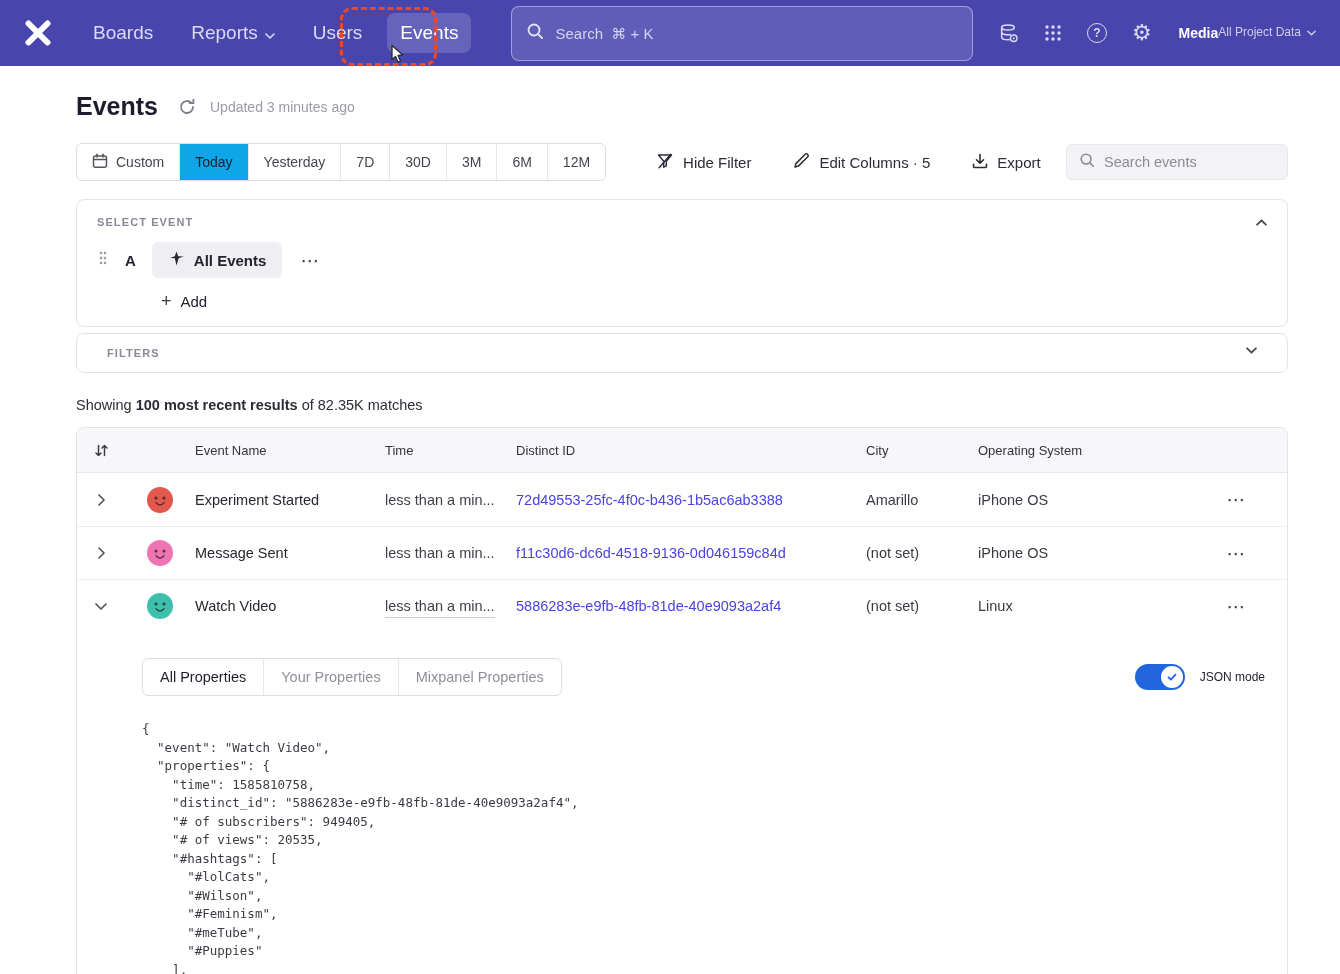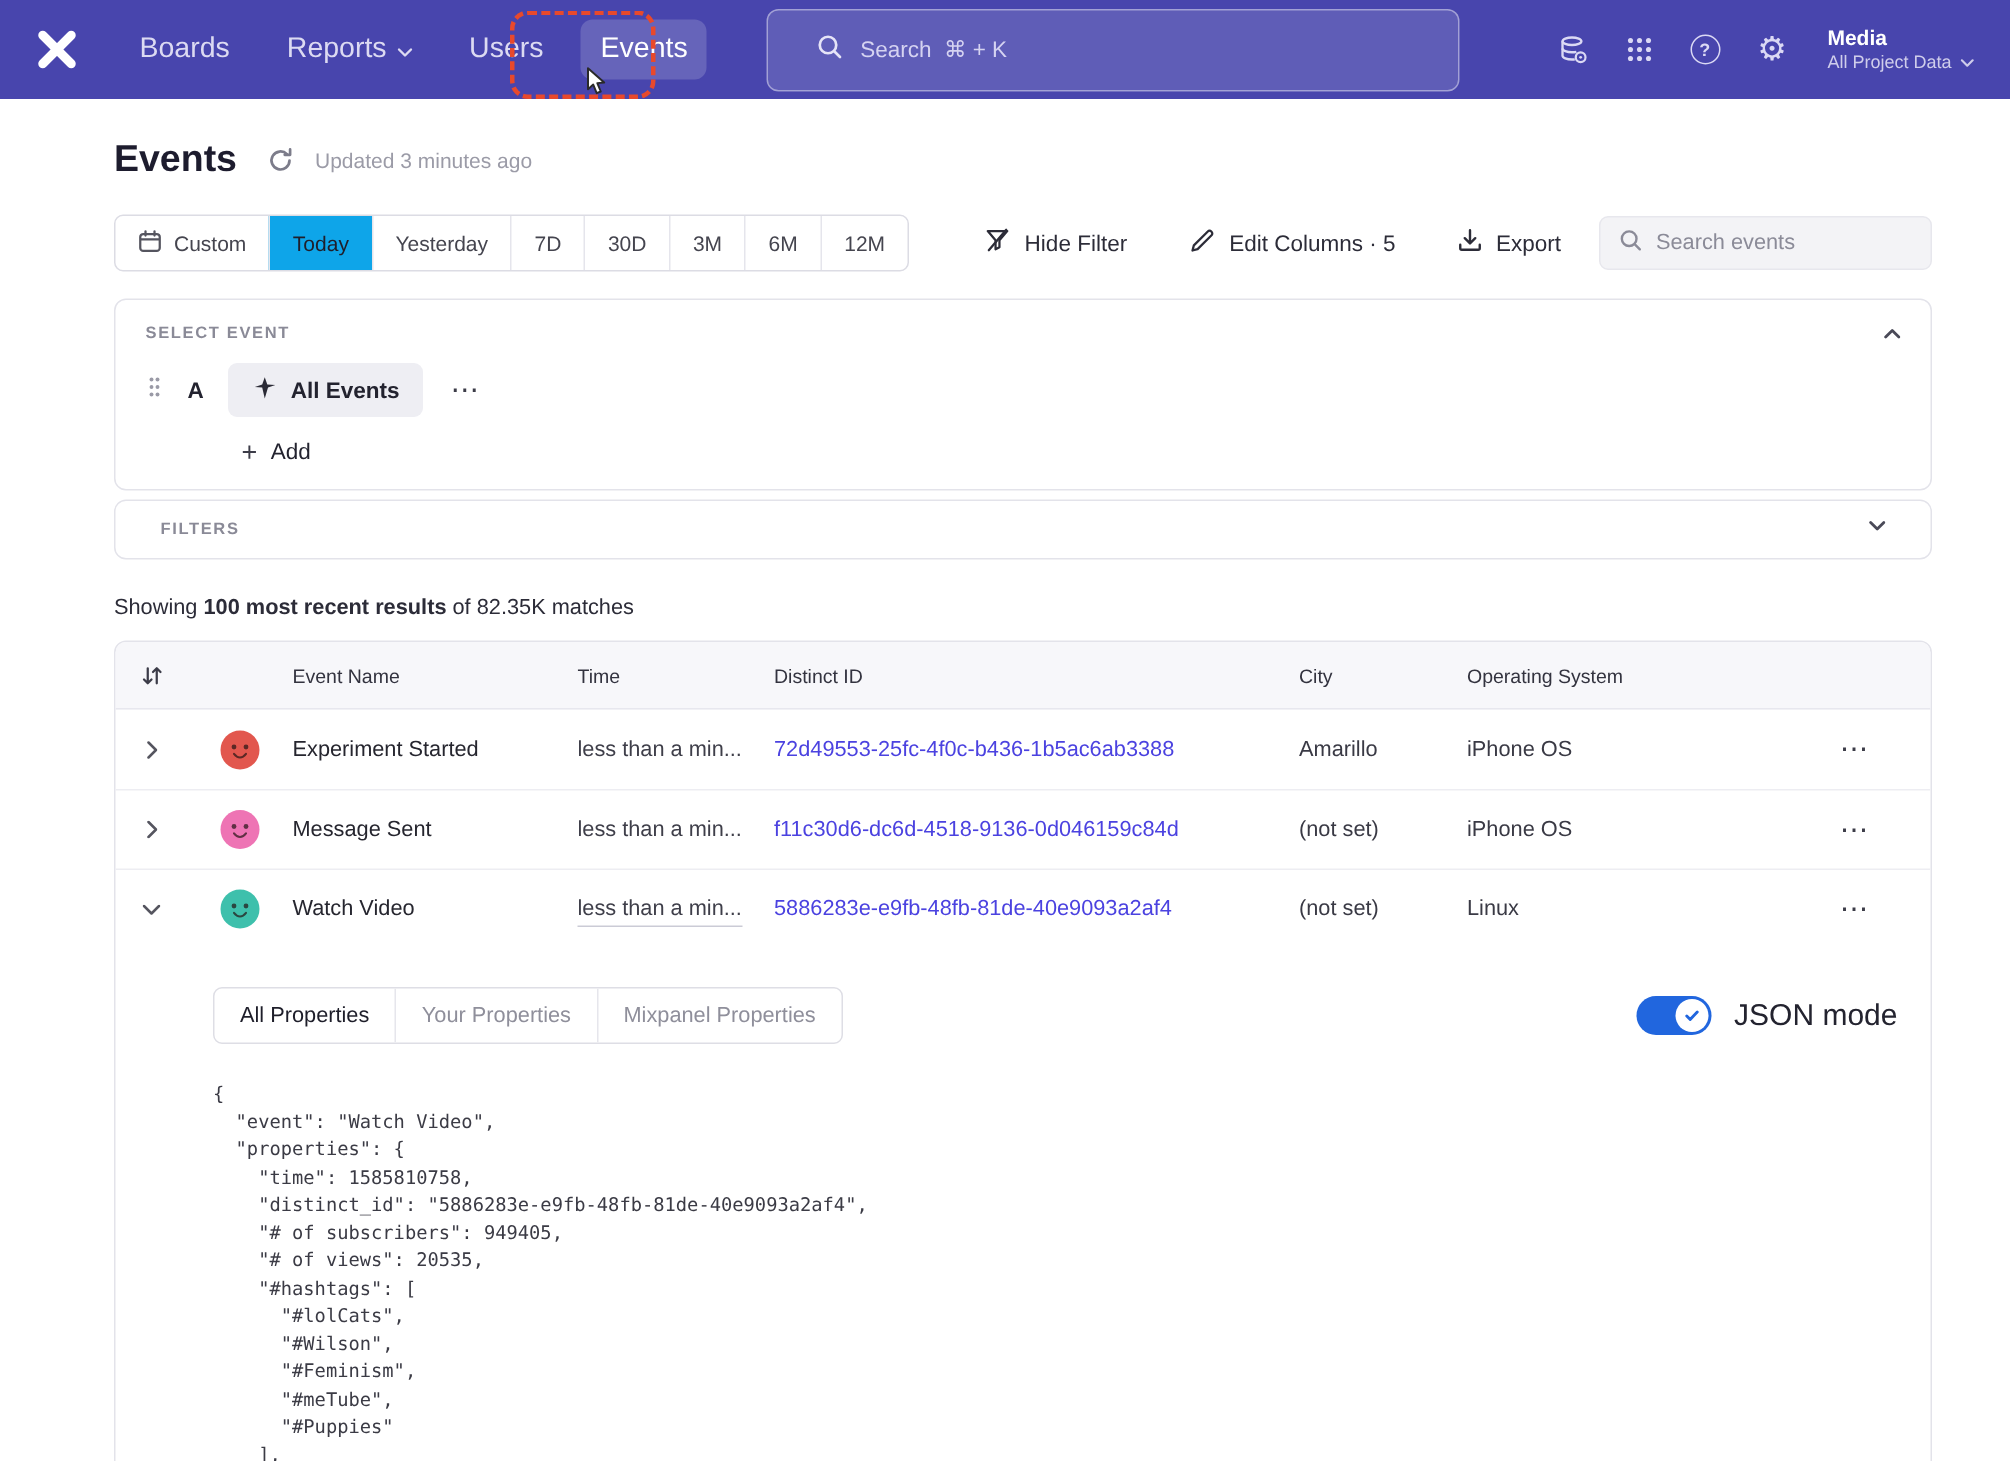--- a/index.html
+++ b/index.html
@@ -7,28 +7,28 @@
   body{font-family:"Liberation Sans","DejaVu Sans",sans-serif;background:#fff;color:#23232f}
   button{background:none;border:none;font:inherit;color:inherit;cursor:pointer}
   input{font:inherit;border:none;background:transparent;outline:none}
 
   
   .navbar{position:relative;height:66px;background:#4845ad;display:flex;align-items:center;padding:0 24px;color:#e6e4f7}
   .logo{width:30px;height:26px;margin-right:26px;display:flex;align-items:center;cursor:pointer}
   .nav{display:flex;align-items:center;gap:12px}
   .nav-item{display:flex;align-items:center;gap:7px;padding:9px 13px;border-radius:8px;font-size:19px;color:#dcdaf2;cursor:pointer}
   .nav-item.active{background:rgba(255,255,255,.17);color:#fff}
-  .nav-search{display:flex;align-items:center;gap:11px;width:462px;height:55px;margin-left:40px;padding:0 32px;background:rgba(255,255,255,.13);border:1px solid rgba(255,255,255,.42);border-radius:8px;cursor:text}
+  .nav-search{display:flex;align-items:center;gap:11px;width:462px;height:55px;margin-left:40px;padding:0 14px;background:rgba(255,255,255,.13);border:1px solid rgba(255,255,255,.42);border-radius:8px;cursor:text}
   .nav-search input{flex:1;color:#fff;font-size:15px}
   .nav-search input::placeholder{color:#d5d3f1}
   .nav-right{margin-left:auto;display:flex;align-items:center;gap:25px;color:#dbd9f4}
   .nav-icon{display:flex;align-items:center;justify-content:center;cursor:pointer}
   .help-circle{width:20px;height:20px;border:1.7px solid #dbd9f4;border-radius:50%;display:flex;align-items:center;justify-content:center;font-size:12px;font-weight:bold}
   .gear-glyph{font-size:22px;line-height:1}
-  .project{display:flex;flex-direction:column;line-height:1.3;cursor:pointer;margin-left:2px}
+  .project{display:flex;flex-direction:row;line-height:1.3;cursor:pointer;margin-left:2px}
   .project-name{font-size:14px;font-weight:700;color:#fff}
   .project-scope{display:flex;align-items:center;gap:6px;font-size:12px;color:#cfcdeb}
   .annotation-box{position:absolute;left:340px;top:7px;width:97px;height:59px;border:3px dashed #e8492c;border-radius:12px;pointer-events:none}
   .cursor{position:absolute;left:390px;top:44px;pointer-events:none}
 
   
   main{padding:0 52px 0 76px}
   .page-header{display:flex;align-items:center;gap:14px;margin-top:26px}
   .page-header h1{font-size:25px;font-weight:700;color:#1d1c2e;margin-right:6px}
   .updated{font-size:14px;color:#9b9ba7}
@@ -83,21 +83,21 @@
   
   .row-detail{padding:26px 22px 30px 65px}
   .detail-top{display:flex;align-items:center}
   .tab-group{display:inline-flex;border:1px solid #dedee5;border-radius:6px;overflow:hidden;background:#fff}
   .tab{display:flex;align-items:center;height:36px;padding:0 17px;font-size:14.5px;color:#8f8f9b;border-left:1px solid #e6e6ec}
   .tab:first-child{border-left:none}
   .tab.active{color:#1e1e2a;font-weight:400}
   .toggle-wrap{margin-left:auto;display:flex;align-items:center;gap:15px}
   .toggle{position:relative;width:50px;height:26px;border-radius:13px;background:#2166de;cursor:pointer}
   .knob{position:absolute;top:2px;right:2px;width:22px;height:22px;border-radius:50%;background:#fff;display:flex;align-items:center;justify-content:center}
-  .toggle-label{font-size:20px;color:#23232f}
+  .toggle-label{font-size:12px;color:#23232f}
   .json{margin-top:24px;font-family:"DejaVu Sans Mono","Liberation Mono",monospace;font-size:12.5px;line-height:18.5px;color:#3b3b45;white-space:pre}
 </style>
 </head>
 <body>
 
 <header class="navbar">
   <div class="logo">
     <svg width="28" height="26" viewBox="0 0 28 26">
         <path d="M4.5 3.5l19 19" stroke="#fff" stroke-width="6" stroke-linecap="round"></path>
         <path d="M23.5 3.5l-19 19" stroke="#fff" stroke-width="6" stroke-linecap="round"></path>

